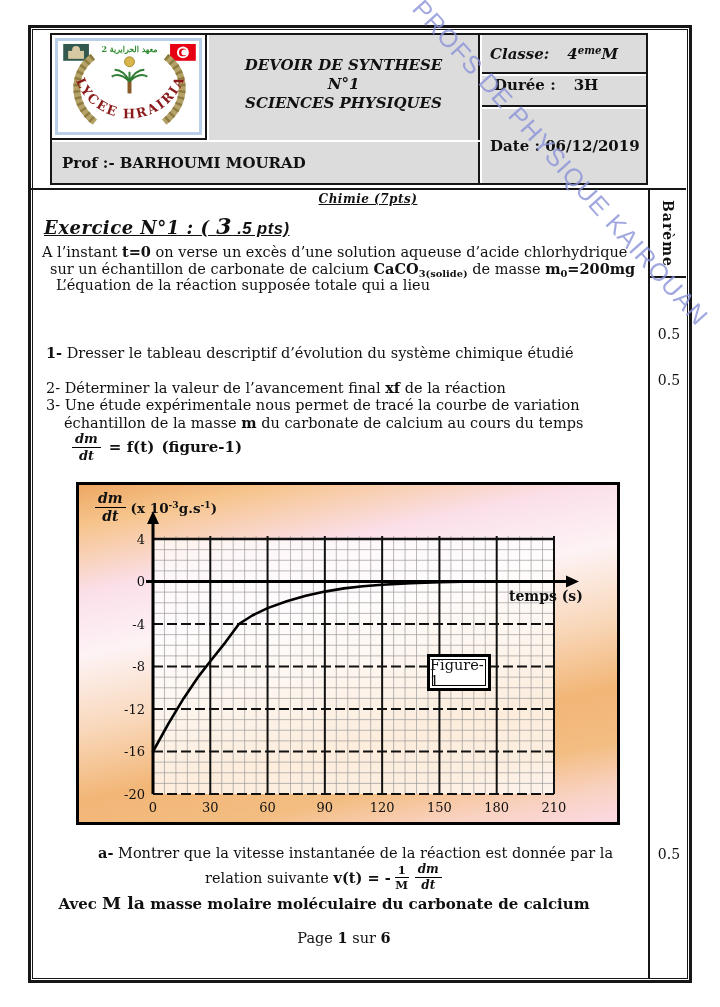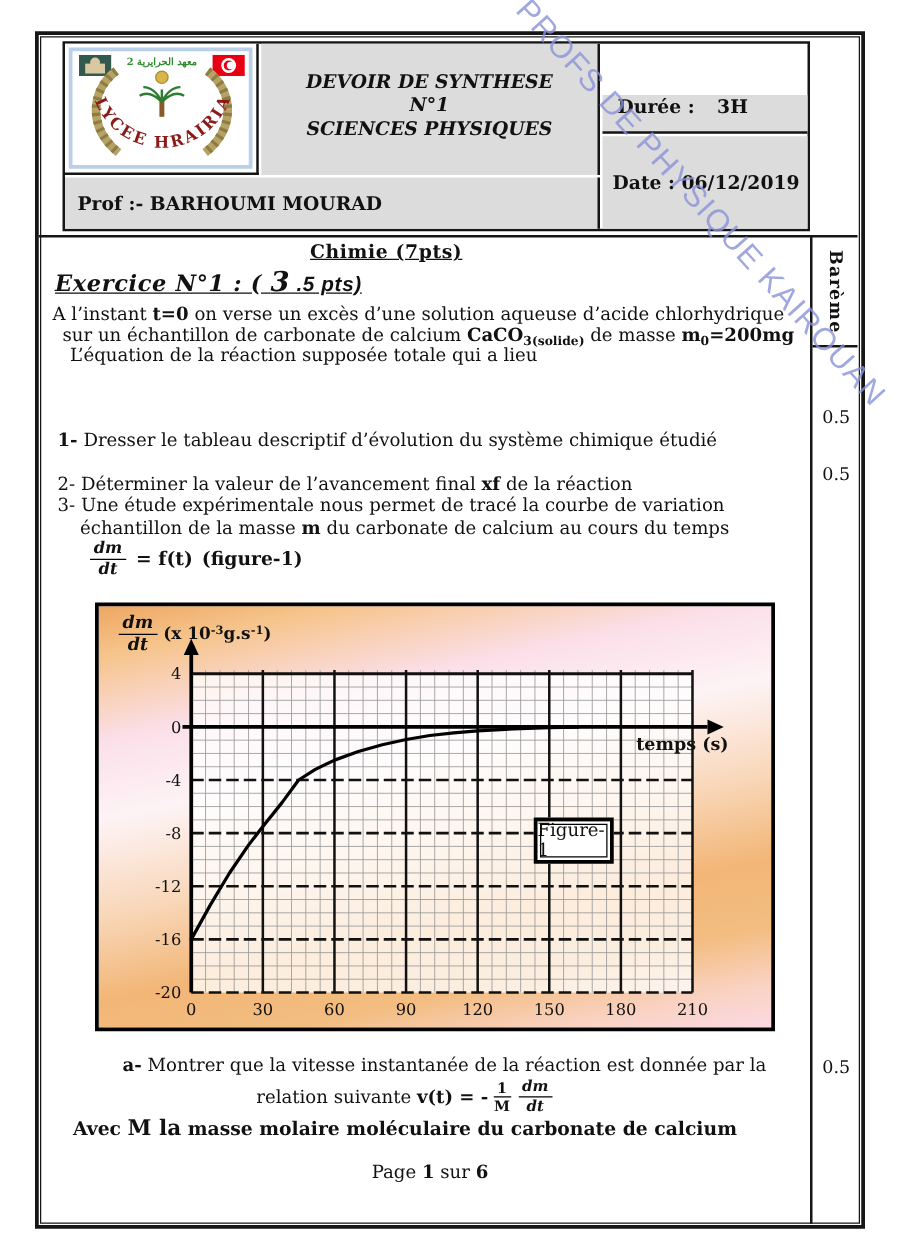--- a/index.html
+++ b/index.html
@@ -35,22 +35,22 @@
 
   
   .content-topline{position:absolute;left:31px;top:188px;width:655px;border-top:2px solid #161616;}
   .content-divider{position:absolute;left:648px;top:188px;height:791px;border-left:2px solid #161616;}
   .bareme-header{position:absolute;left:650px;top:190px;width:36px;height:86px;border-bottom:2px solid #161616;
                  display:flex;align-items:center;justify-content:center;writing-mode:vertical-rl;
                  font-weight:bold;font-size:14px;letter-spacing:1px;}
   .bareme-mark{position:absolute;left:652px;width:34px;text-align:center;font-size:14px;}
 
   
-  .chimie-title{position:absolute;left:248px;top:192px;width:240px;font-size:15px;
-                font-weight:bold;text-decoration:underline;letter-spacing:.5px;}
+  .chimie-title{position:absolute;left:248px;top:192px;width:240px;text-align:center;font-size:12px;
+                font-weight:bold;font-style:italic;text-decoration:underline;letter-spacing:.5px;}
   .exo-title{position:absolute;left:44px;top:213px;font-size:18px;font-weight:bold;font-style:italic;
              text-decoration:underline;letter-spacing:.5px;}
   .bodyline{position:absolute;font-size:14.5px;line-height:17px;white-space:nowrap;}
 
   .sg-b{font-weight:bold;}
   .sg-sub{font-size:68%;vertical-align:-0.3em;}
   .sg-sup{font-size:68%;vertical-align:0.5em;}
   .sg-bsub{font-weight:bold;font-size:68%;vertical-align:-0.3em;}
   .sg-bsup{font-weight:bold;font-size:68%;vertical-align:0.5em;}
   .sg-big{font-weight:bold;font-size:122%;}
@@ -124,20 +124,24 @@
         </svg>
       </div>
     </div>
     <div class="cell title-cell">
       <div>DEVOIR DE SYNTHESE</div>
       <div>N°1</div>
       <div>SCIENCES PHYSIQUES</div>
     </div>
     <div class="cell prof-cell">
       <span>Prof :-  BARHOUMI MOURAD</span>
+    </div>
+    <div class="cell classe-cell">
+      <span>Classe:</span>
+      <span class="classe-val"><span>4</span><span class="sg-sup">eme</span><span>M</span></span>
     </div>
     <div class="cell duree-cell">
       <span>Durée :</span>
       <span class="classe-val">3H</span>
     </div>
     <div class="cell date-cell">
       <span>Date : 06/12/2019</span>
     </div>
   </div>
 

